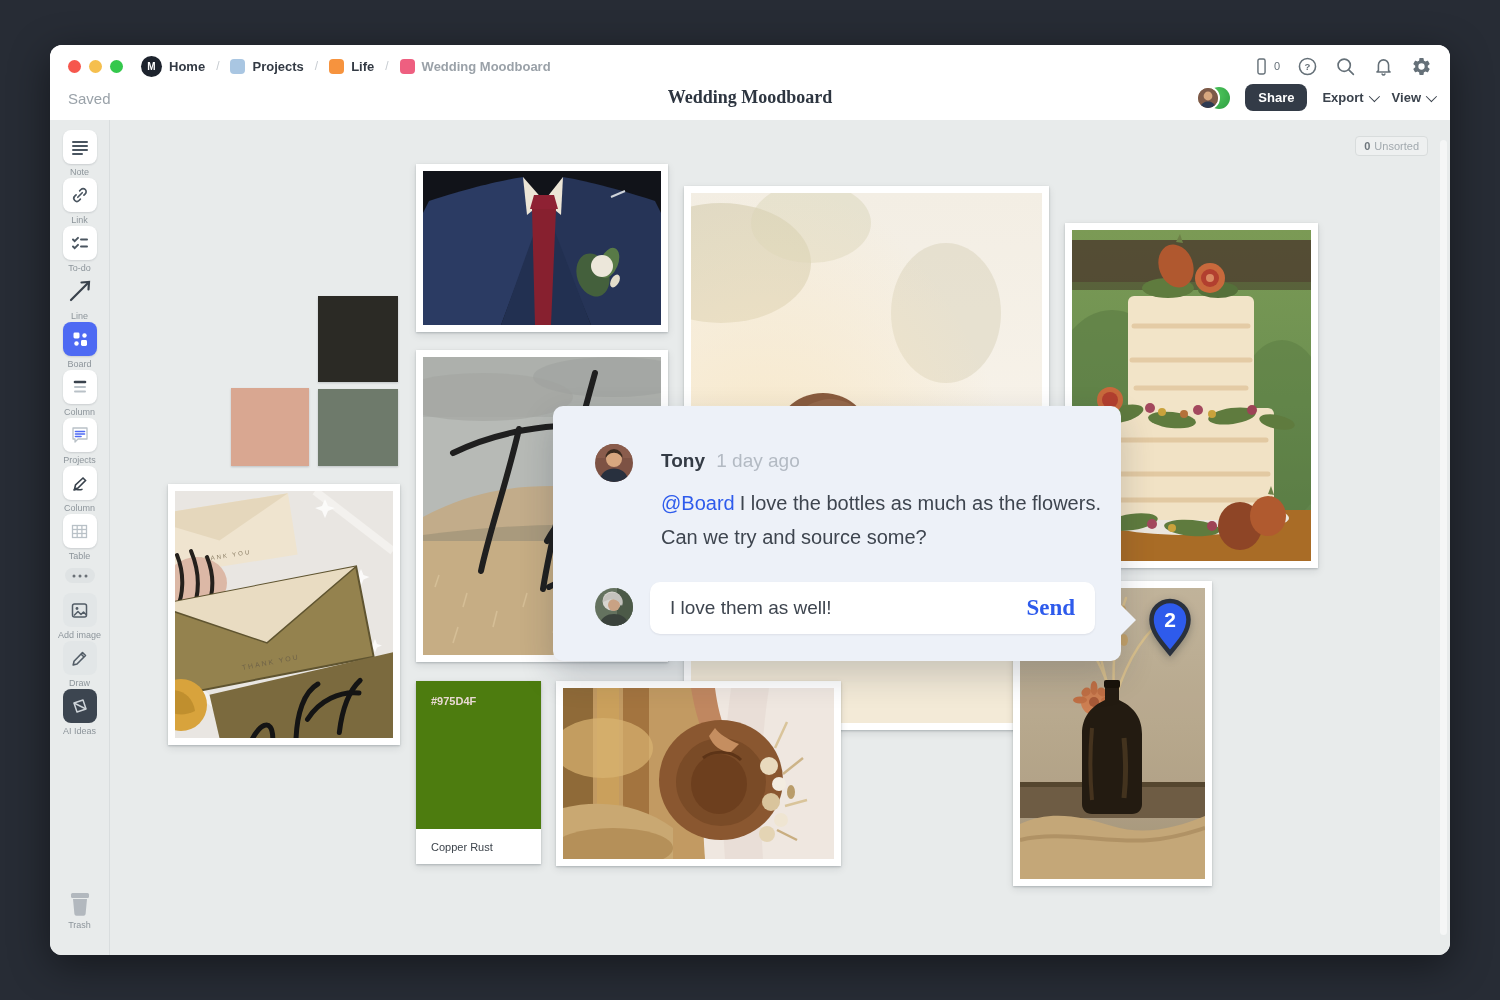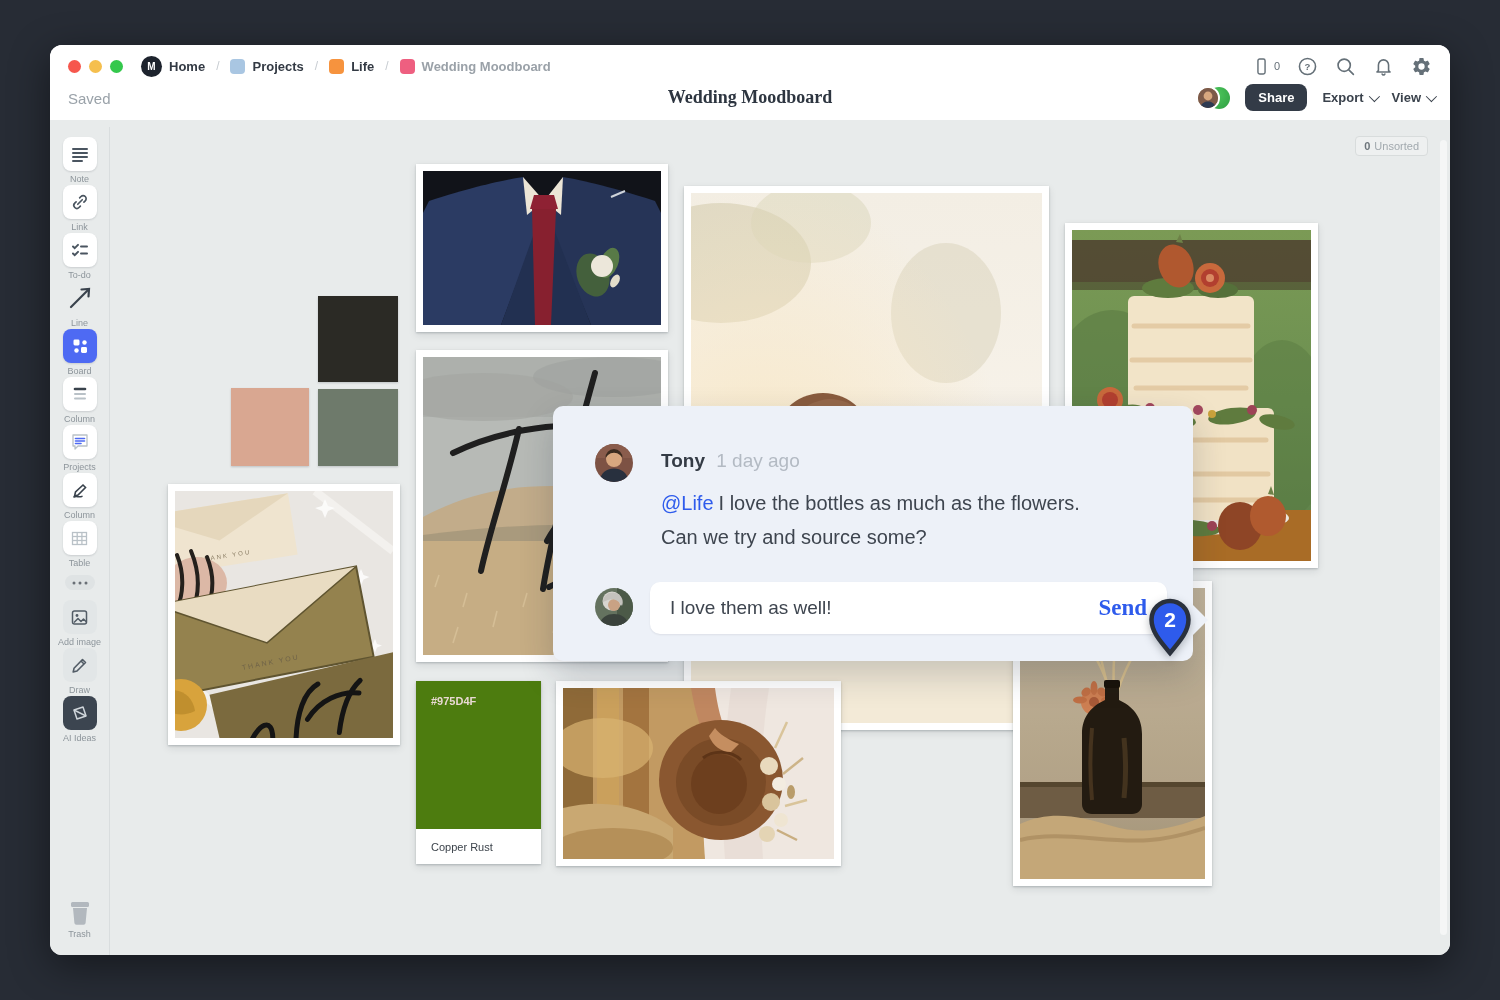--- a/index.html
+++ b/index.html
@@ -45,22 +45,22 @@
   .share-btn { background:#333b47; color:#fff; font-size:13px; font-weight:700; border:none;
                border-radius:8px; padding:6px 13px; cursor:pointer; }
   .menu-btn { display:flex; align-items:center; gap:5px; font-size:13px; font-weight:600; color:#3a424c; cursor:pointer; }
   .chev { width:8px; height:8px; border-right:1.6px solid #3a424c; border-bottom:1.6px solid #3a424c;
           transform:rotate(45deg) translateY(-2px); }
 
   
   .canvas { position:absolute; left:0; right:0; top:75px; bottom:0; background:#e8ebeb; }
 
   
-  .toolbar { position:absolute; left:0; top:7px; bottom:0; width:60px; display:flex; flex-direction:column;
-             align-items:center; padding:10px 0 16px; border-right:1px solid rgba(35,45,55,.07); }
+  .toolbar { position:absolute; left:0; top:0; bottom:0; width:60px; display:flex; flex-direction:column;
+             align-items:center; padding:10px 0 25px; border-right:1px solid rgba(35,45,55,.07); }
   .tool { height:48px; display:flex; flex-direction:column; align-items:center; cursor:pointer; }
   .tbox { width:34px; height:34px; border-radius:8px; background:#fff; display:flex; align-items:center;
           justify-content:center; box-shadow:0 1px 2px rgba(20,30,40,.14); }
   .tbox.none { background:transparent; box-shadow:none; }
   .tbox.blue { background:#4e6af3; }
   .tbox.gray { background:#e2e6e7; box-shadow:none; }
   .tbox.dark { background:#3c4550; box-shadow:none; }
   .tlabel { margin-top:3px; font-size:9px; color:#8d959b; white-space:nowrap; }
   .more-pill { width:30px; height:15px; border-radius:8px; background:#dfe3e4; display:flex; align-items:center;
                justify-content:center; margin:6px 0 10px; cursor:pointer; }
@@ -82,21 +82,21 @@
 
   .unsorted-badge { position:absolute; right:22px; top:16px; background:#eef0f0; border:1px solid #d8dcdc;
                     border-radius:4px; padding:3px 8px; font-size:11px; display:flex; gap:4px; cursor:pointer; }
   .unsorted-badge .n { color:#6d757b; font-weight:700; }
   .unsorted-badge .t { color:#a2a9ae; }
 
   .vscroll { position:absolute; right:3px; top:20px; bottom:20px; width:7px; border-radius:4px;
              background:rgba(255,255,255,.55); }
 
   
-  .comment-card { position:absolute; left:503px; top:286px; width:640px; height:255px; background:#edf1f8;
+  .comment-card { position:absolute; left:503px; top:286px; width:568px; height:255px; background:#edf1f8;
                   border-radius:10px; box-shadow:0 14px 34px rgba(25,35,55,.20); z-index:5;padding-left:13px; }
   .comment-tail { position:absolute; right:-10px; top:202px; width:24px; height:24px; background:#edf1f8;
                   transform:rotate(45deg); }
   .c-avatar { position:absolute; width:38px; height:38px; border-radius:50%; overflow:hidden; }
   .c-avatar svg { display:block; }
   .c-avatar.author { left:42px; top:38px; }
   .c-avatar.replier { left:42px; top:182px; }
   .c-name-row { position:absolute; left:108px; top:44px; font-size:19px; }
   .c-name { font-weight:700; color:#343b45; }
   .c-time { color:#b3bac3; margin-left:6px; }
@@ -635,21 +635,21 @@
               <circle cx="19" cy="15" r="8" fill="#d8a77f"></circle>
               <path d="M19 5 a8.5 8.5 0 0 1 8.5 9 L25 11 a9 9 0 0 0-12 0 L10.5 14 a8.5 8.5 0 0 1 8.5-9z" fill="#3c2c20"></path>
               <path d="M4 38 C6 28 12 24.5 19 24.5 S32 28 34 38 Z" fill="#28303e"></path>
             </svg>
         </div>
         <div class="c-name-row">
           <span class="c-name">Tony</span>
           <span class="c-time">1 day ago</span>
         </div>
         <div class="c-body">
-          <span class="c-mention">@Life</span><span>I love the bottles as much as the flowers. Can we try and source some?</span>
+          <span class="c-mention">@Board</span><span>I love the bottles as much as the flowers. Can we try and source some?</span>
         </div>
         <div class="c-avatar replier">
           <svg width="38" height="38" viewBox="0 0 38 38">
               <rect width="38" height="38" fill="#64725f"></rect>
               <rect x="22" width="16" height="38" fill="#4c5a48"></rect>
               <circle cx="17" cy="13" r="9.5" fill="#d7d5d0"></circle>
               <circle cx="19" cy="17" r="6" fill="#c9a284"></circle>
               <path d="M8 14 C8 6 16 3 21 5 C27 7 29 13 27 18 C24 12 18 10 13 12 Z" fill="#c4c2bd"></path>
               <path d="M4 38 C6 29 12 26 19 26 S32 29 34 38 Z" fill="#3a423c"></path>
             </svg>

